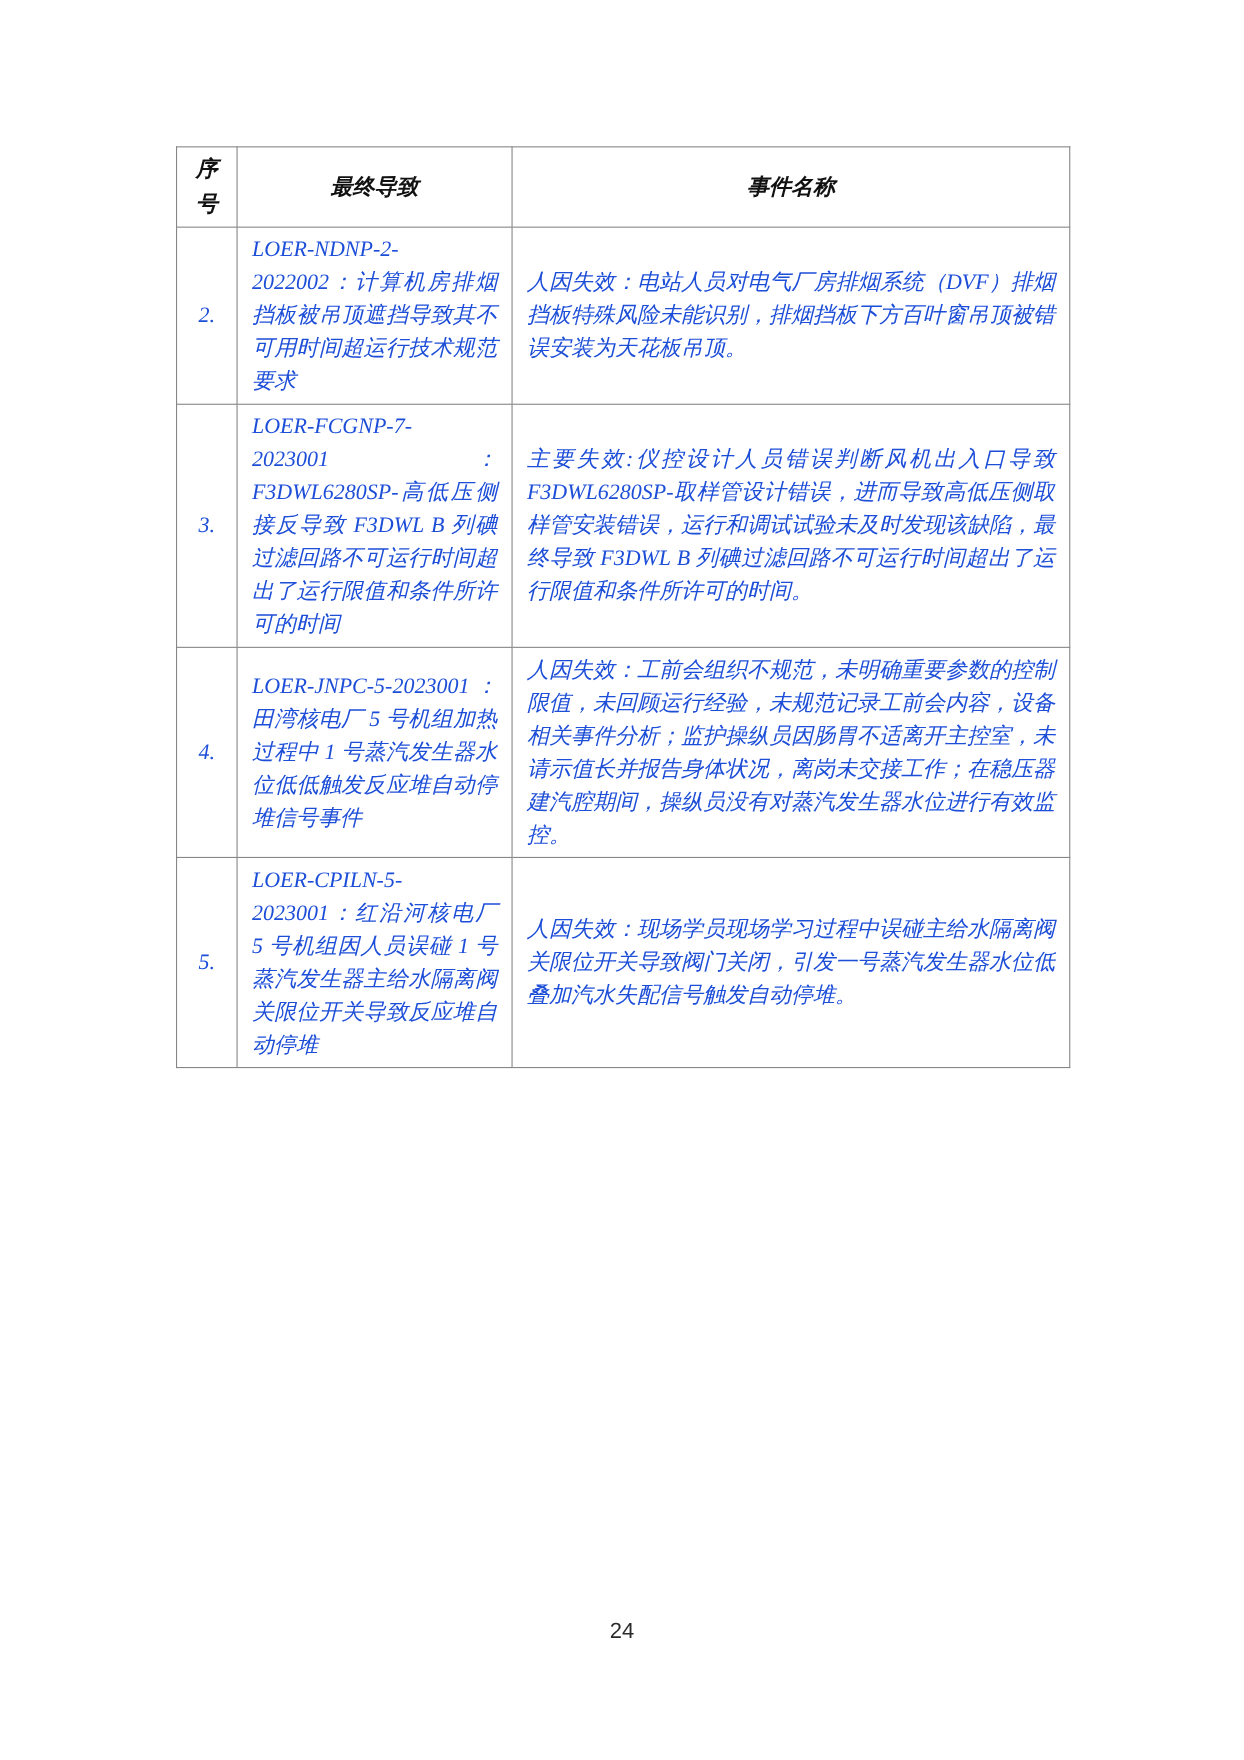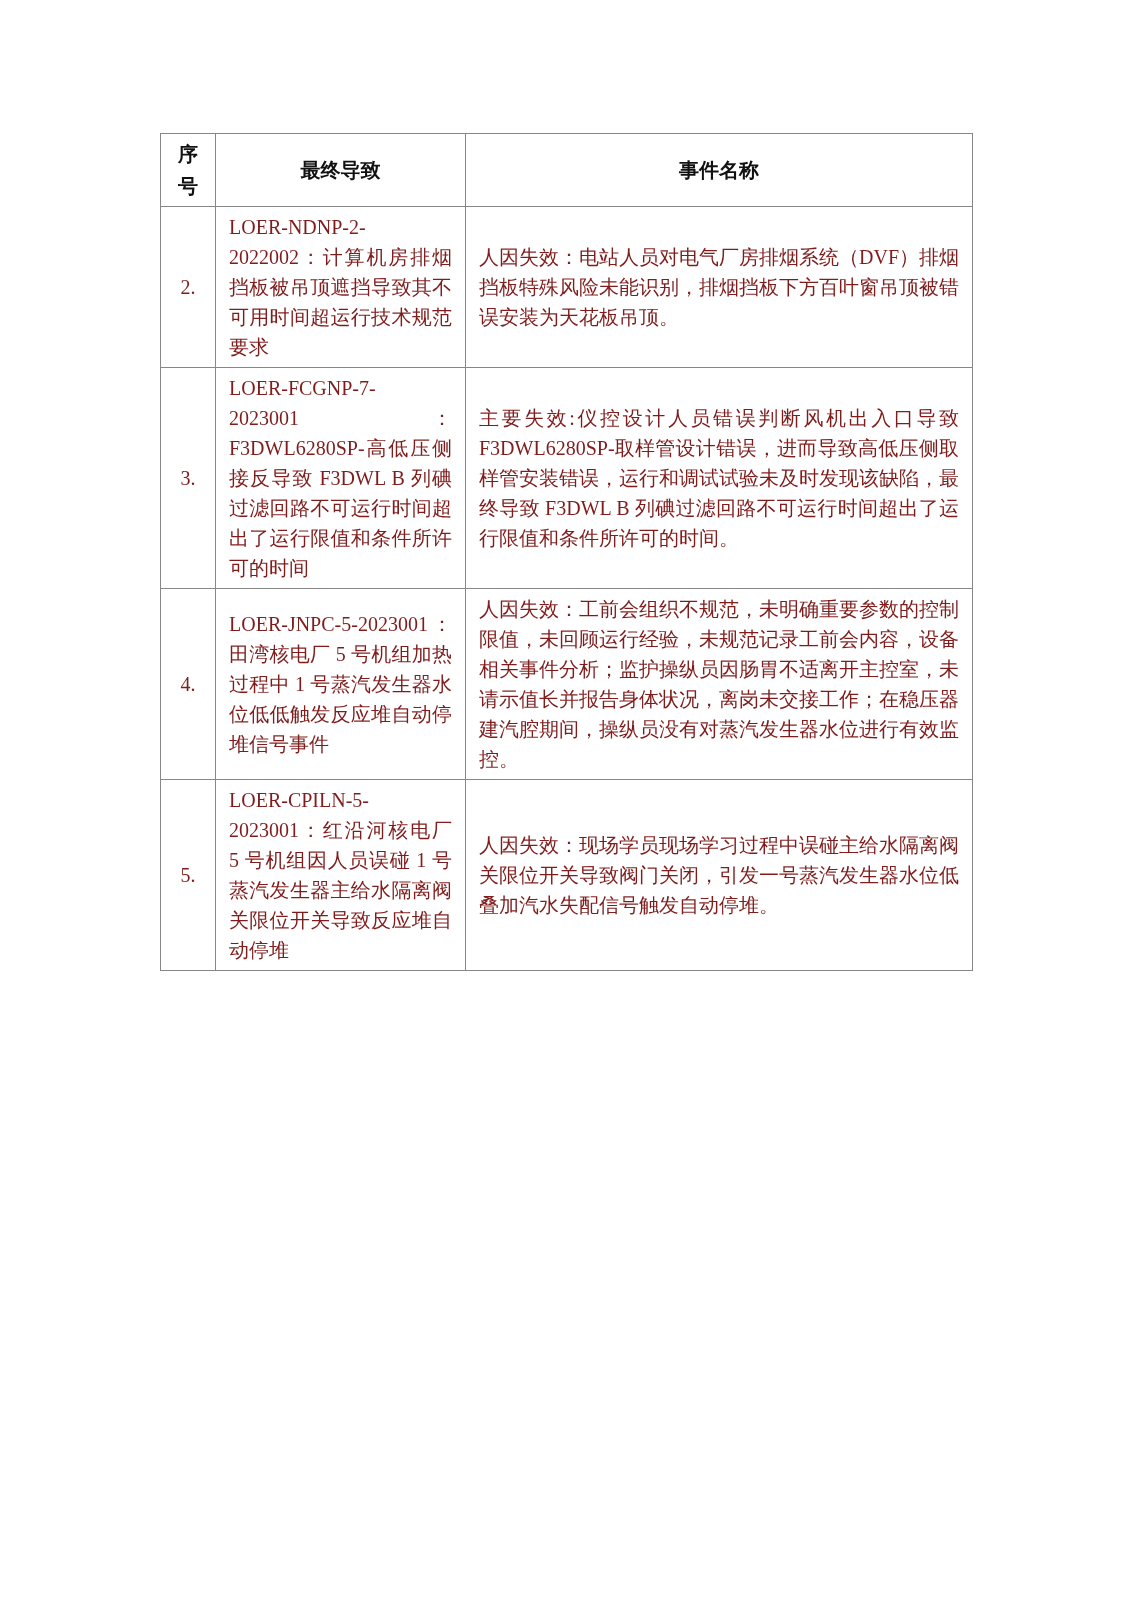--- a/index.html
+++ b/index.html
@@ -6,30 +6,30 @@
   .page{
     position:relative;
     width:1131px;height:1600px;
     background:#ffffff;
     font-family:"Liberation Serif","DejaVu Serif",serif;
     color:#222222;
     overflow:hidden;
   }
   table.events-table{
     position:absolute;left:160px;top:133px;width:812px;
-    border-collapse:collapse;table-layout:fixed;
+    border-collapse:collapse;table-layout:fixed;font-style:italic;
   }
   .events-table col.c-seq{width:55px;}
   .events-table col.c-name{width:250px;}
   .events-table col.c-failure{width:507px;}
   .events-table th,.events-table td{
     border:1px solid #878787;
     font-size:20px;
     line-height:30px;
-    color:#7f1d1d;
+    color:#1d4ed8;
     vertical-align:middle;
     padding:5px 13px;
     box-sizing:border-box;
   }
   .events-table th{
     font-weight:bold;color:#111111;text-align:center;padding:4px 6px;
   }
   .seq-head{width:1.2em;margin:0 auto;word-break:break-all;line-height:1.6;}
   tr.r-header{height:64px;}
   tr.r2{height:116px;}
@@ -93,14 +93,15 @@
         <td class="seq-cell">5.</td>
         <td class="name-cell">LOER-CPILN-5-2023001：红沿河核电厂 5 号机组因人员误碰 1 号蒸汽发生器主给水隔离阀关限位开关导致反应堆自动停堆</td>
         <td class="failure-cell">人因失效：现场学员现场学习过程中误碰主给水隔离阀关限位开关导致阀门关闭，引发一号蒸汽发生器水位低叠加汽水失配信号触发自动停堆。</td>
       </tr>
     </tbody>
   </table>
 
   <div class="body-text">
   </div>
 
+  <div class="page-number">24</div>
 
 </div>
 
 </body></html>

